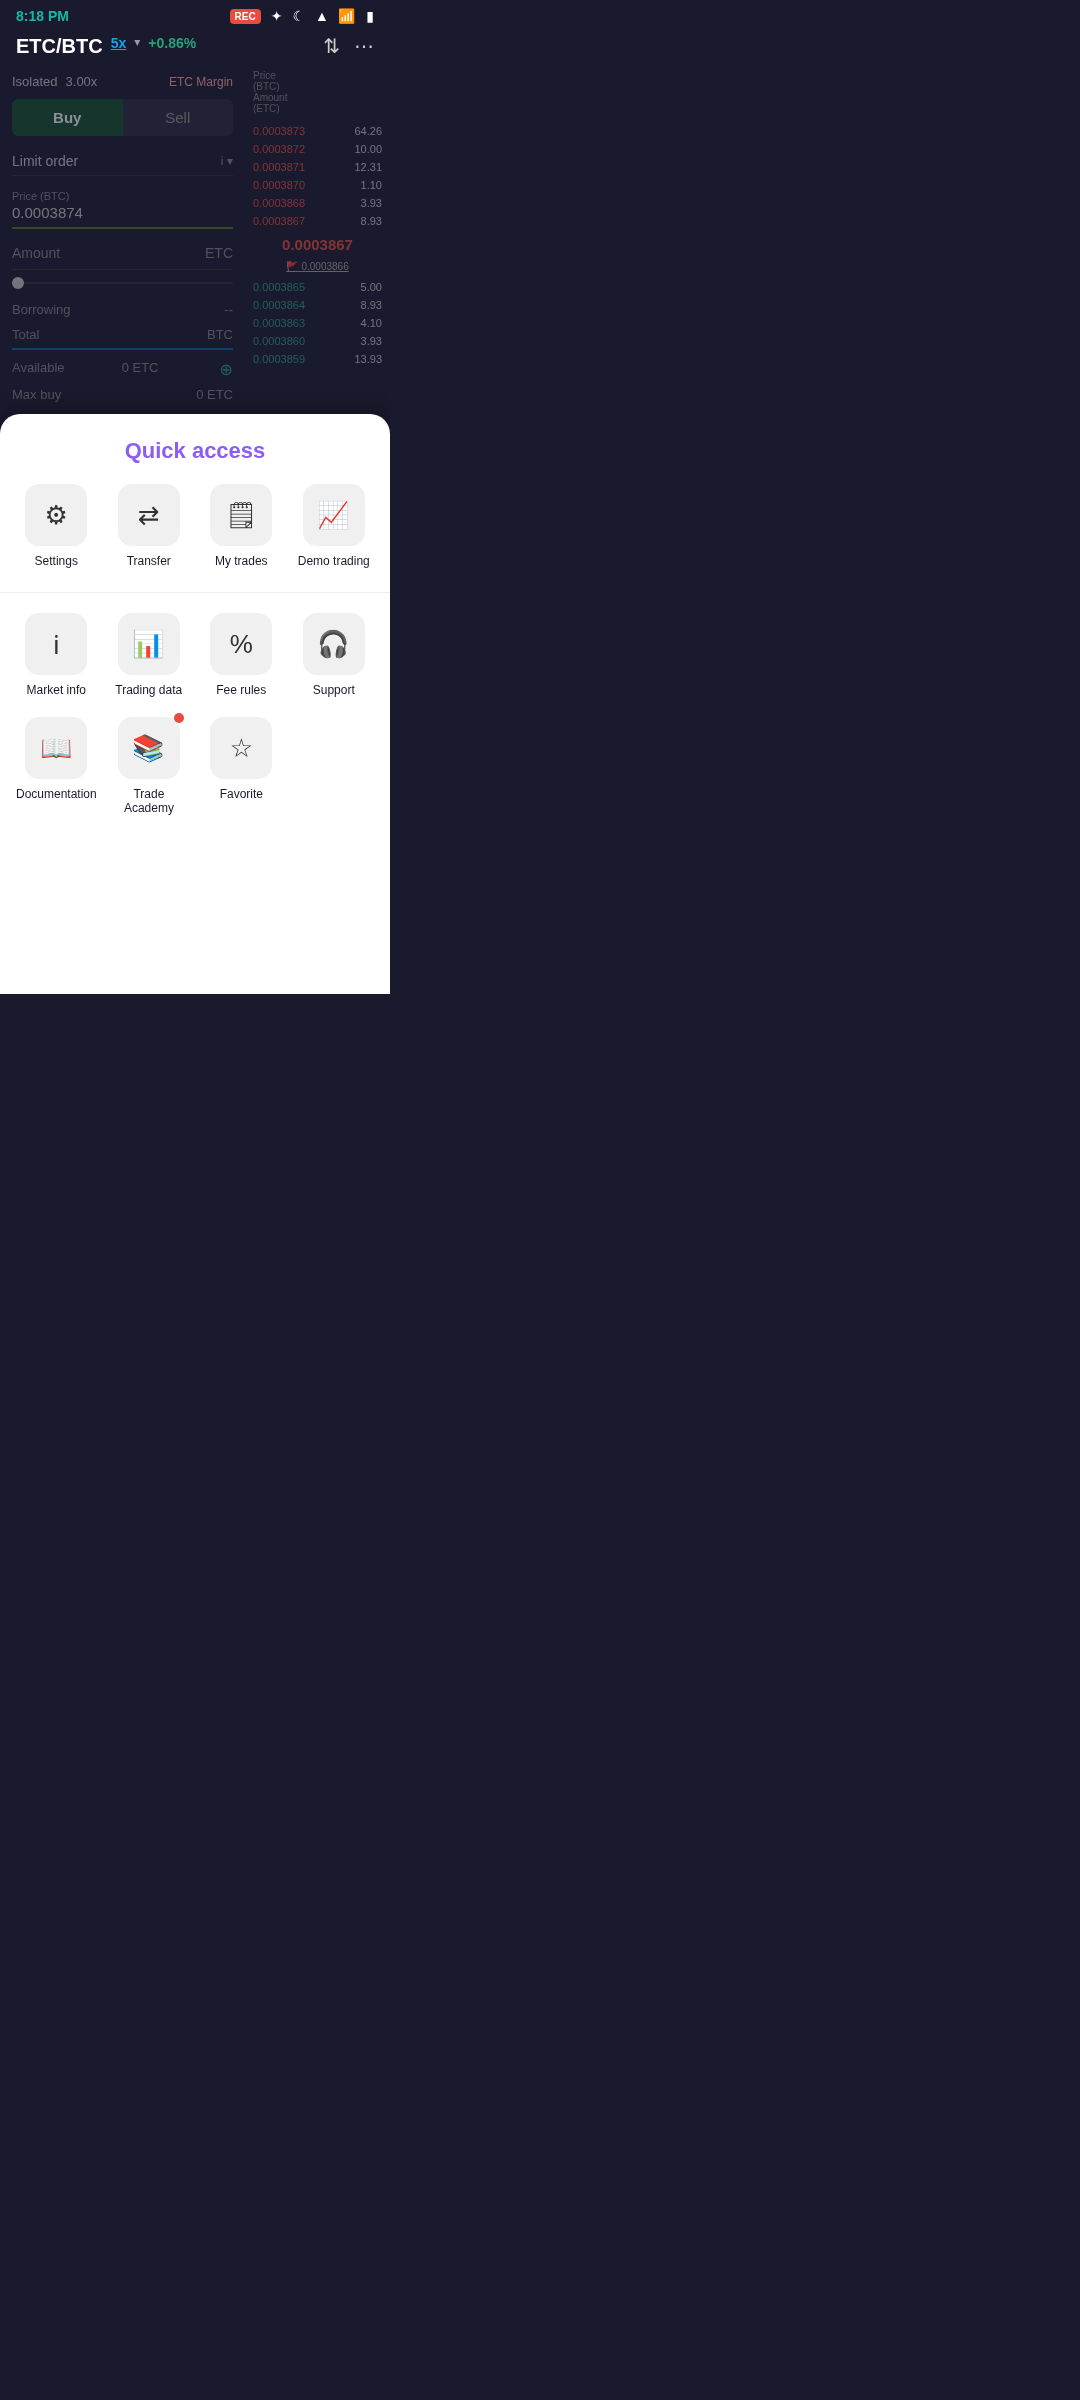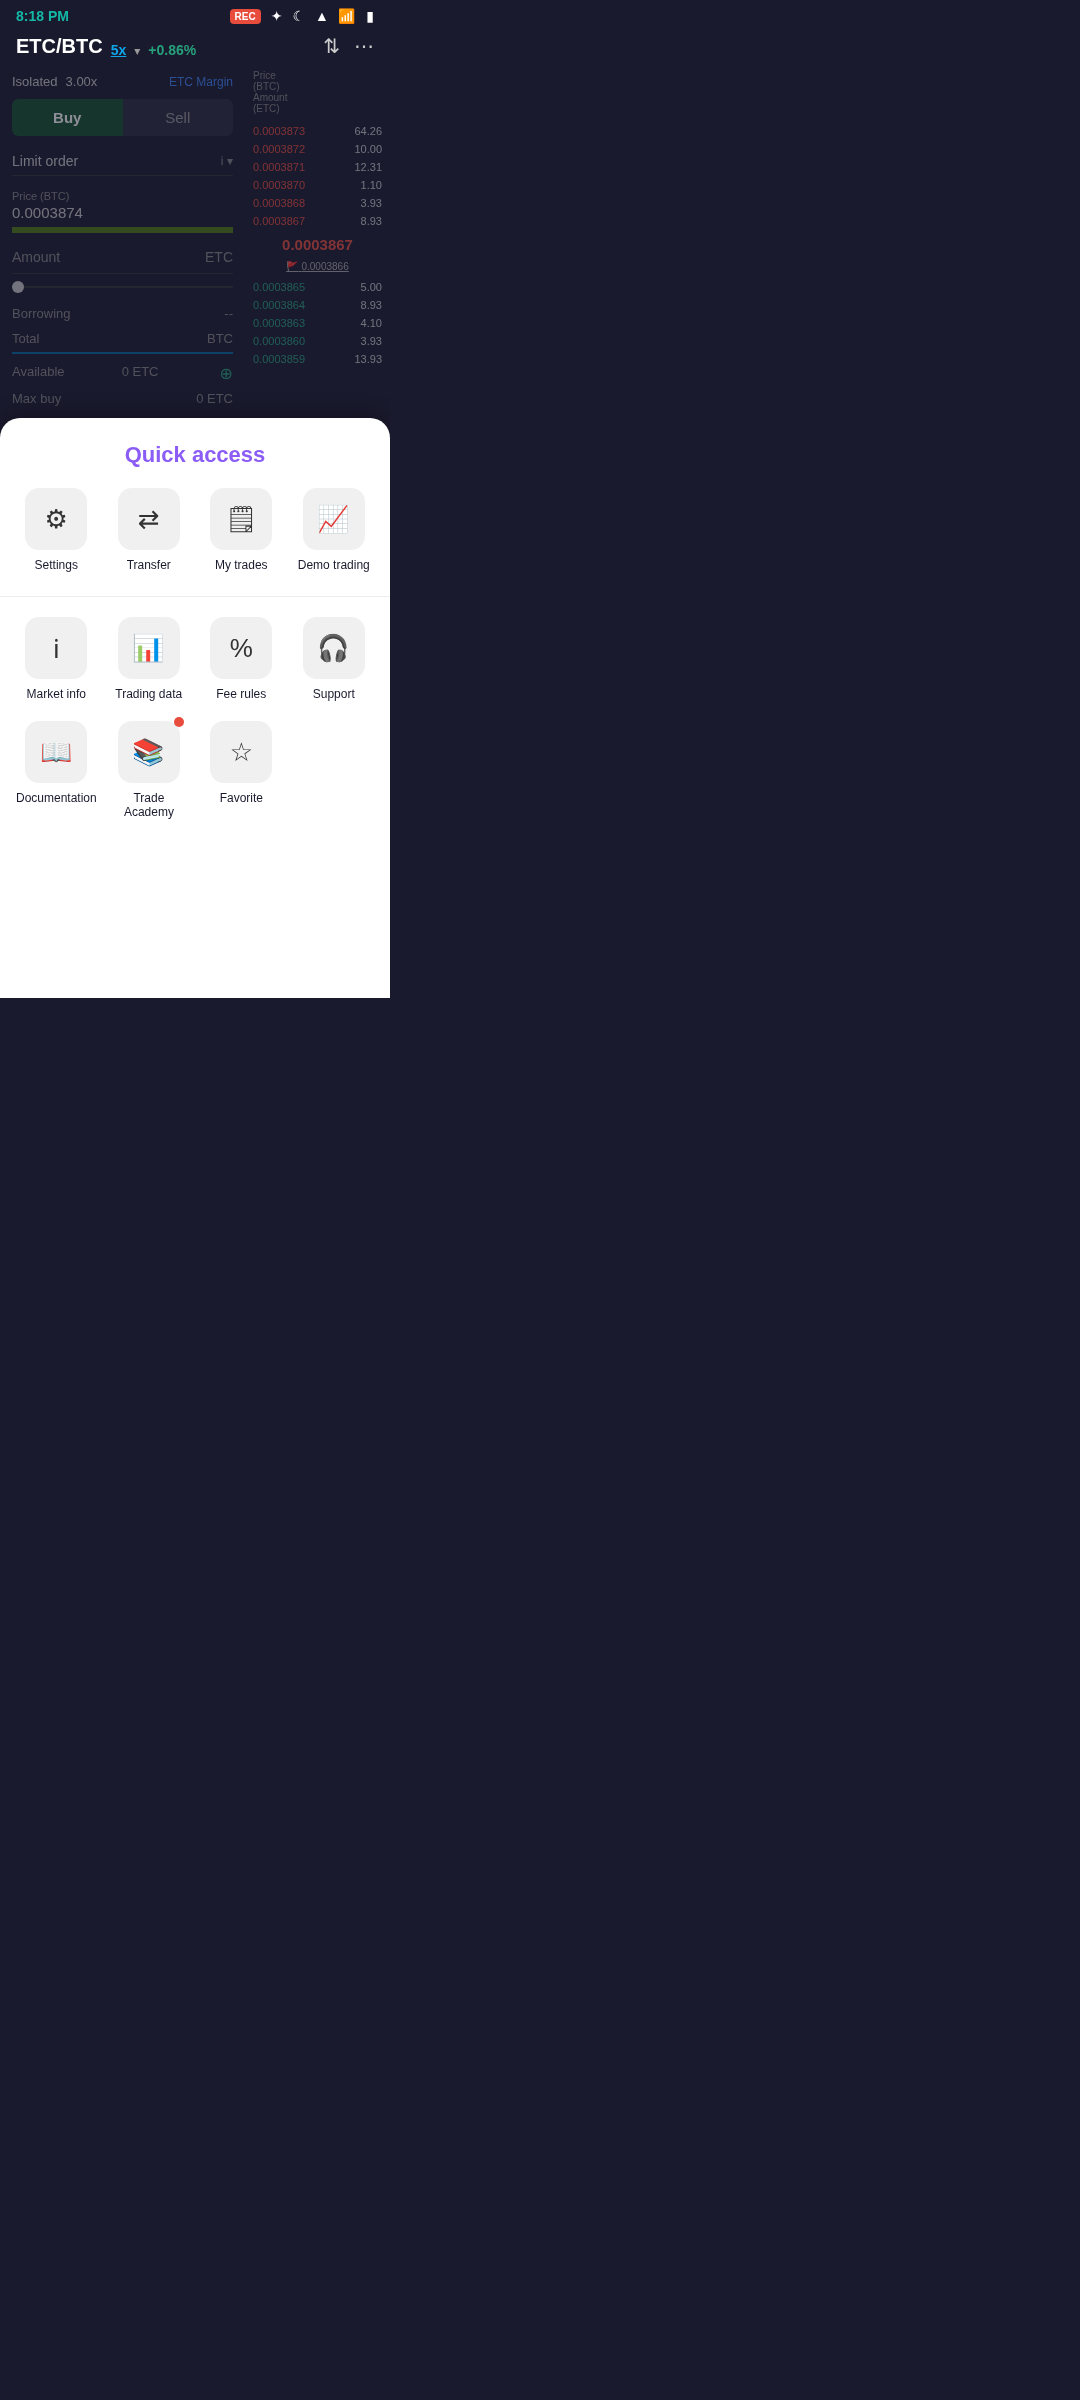--- a/index.html
+++ b/index.html
@@ -34,21 +34,21 @@
       font-weight: 700;
     }
 
     
     .header {
       display: flex;
       align-items: center;
       justify-content: space-between;
       padding: 6px 16px 8px;
     }
-    .header-left { display: flex; align-items: flex-end; gap: 8px; }
+    .header-left { display: flex; align-items: flex-start; gap: 8px; }
     .pair-title { font-size: 20px; font-weight: 700; color: #fff; }
     .leverage-badge { color: #0ea5e9; font-size: 14px; font-weight: 700; text-decoration: underline; }
     .dropdown-icon { color: #999; font-size: 12px; }
     .change-positive { color: #26a17b; font-size: 14px; font-weight: 600; }
     .header-right { display: flex; align-items: center; gap: 14px; }
     .header-icon { color: #ccc; font-size: 20px; cursor: pointer; }
 
     
     .trading-area {
       display: flex;
@@ -291,34 +291,34 @@
     <span class="header-icon">⋯</span>
   </div>
 </div>
 
 <div class="trading-area">
 
   <div class="left-panel">
     <div class="margin-row">
       <span class="margin-type">Isolated</span>
       <span class="leverage">3.00x</span>
-    <span style="color: #3b82f6; font-size: 12px; margin-left: auto;">ETC Margin</span>
+    <span style="color: #fca5a5; font-size: 12px; margin-left: auto;">ETC Margin</span>
       </div>
 
     <div class="buy-sell-tabs">
       <div class="tab-buy">Buy</div>
       <div class="tab-sell">Sell</div>
     </div>
 
     <div class="order-type-row">
       <span>Limit order</span>
       <span style="color:#888;font-size:12px;">ℹ ▾</span>
     </div>
 
-    <div style="border-bottom:6px solid #4d7c0f;padding:6px 0;margin-bottom:8px;">
+    <div style="border-bottom:2px solid #4d7c0f;padding:6px 0;margin-bottom:8px;">
       <div class="input-label">Price (BTC)</div>
       <div class="input-value">0.0003874</div>
     </div>
 
     <div class="amount-row">
       <span>Amount</span>
       <span>ETC</span>
     </div>
 
     <div class="slider-row">

